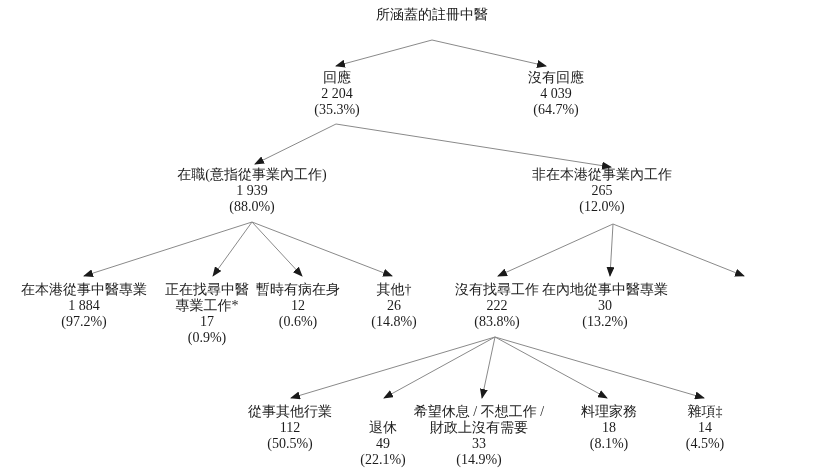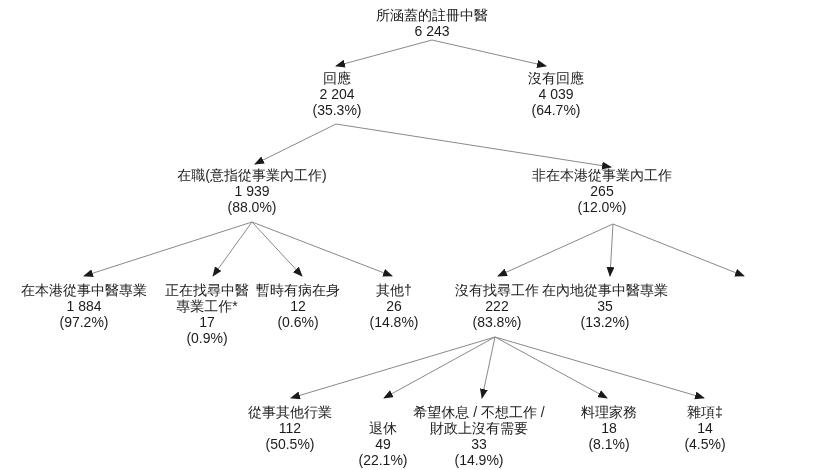--- a/index.html
+++ b/index.html
@@ -6,21 +6,21 @@
     margin: 0;
     padding: 0;
     background: #ffffff;
   }
   #stage {
     position: relative;
     width: 820px;
     height: 470px;
     background: #ffffff;
     overflow: hidden;
-    font-family: Liberation Sans, sans-serif;
+    font-family: Liberation Serif, serif;
     color: #1c1c1c;
   }
   #connectors {
     position: absolute;
     left: 0;
     top: 0;
     width: 820px;
     height: 470px;
   }
   .node {
@@ -60,21 +60,20 @@
       <line x1="495" y1="337" x2="384" y2="398" marker-end="url(#ah)"></line>
       <line x1="495" y1="337" x2="482" y2="398" marker-end="url(#ah)"></line>
       <line x1="495" y1="337" x2="607" y2="398" marker-end="url(#ah)"></line>
       <line x1="495" y1="337" x2="704" y2="398" marker-end="url(#ah)"></line>
     </g>
   </svg>
 
   <div class="node" style="left:432px;top:7px">
     <div class="t">所涵蓋的註冊中醫</div>
 
-    <div class="t">6 243</div>
 
   </div>
 
   <div class="node" style="left:337px;top:70px">
     <div class="t">回應</div>
 
     <div class="t">2 204</div>
     <div class="t">(35.3%)</div>
   </div>
 
@@ -130,21 +129,21 @@
   <div class="node" style="left:497px;top:282px">
     <div class="t">沒有找尋工作</div>
 
     <div class="t">222</div>
     <div class="t">(83.8%)</div>
   </div>
 
   <div class="node" style="left:605px;top:282px">
     <div class="t">在內地從事中醫專業</div>
 
-    <div class="t">35</div>
+    <div class="t">30</div>
     <div class="t">(13.2%)</div>
   </div>
 
 
   <div class="node" style="left:290px;top:404px">
     <div class="t">從事其他行業</div>
 
     <div class="t">112</div>
     <div class="t">(50.5%)</div>
   </div>

